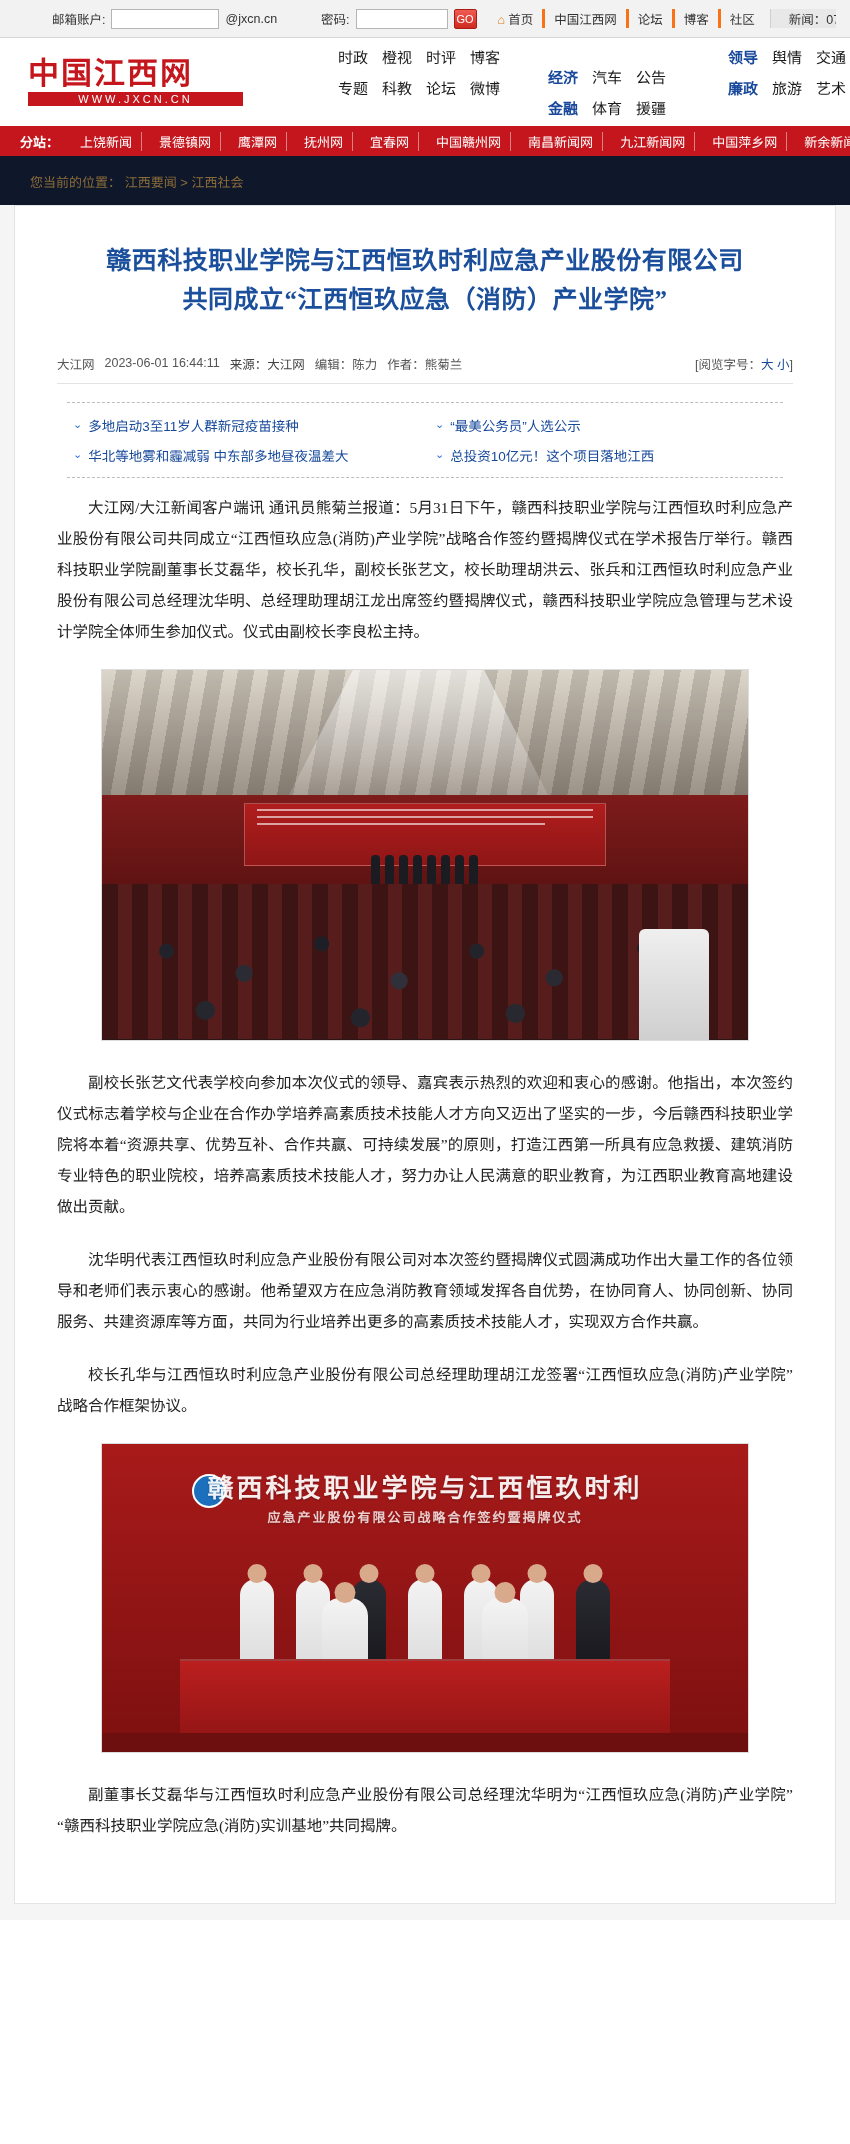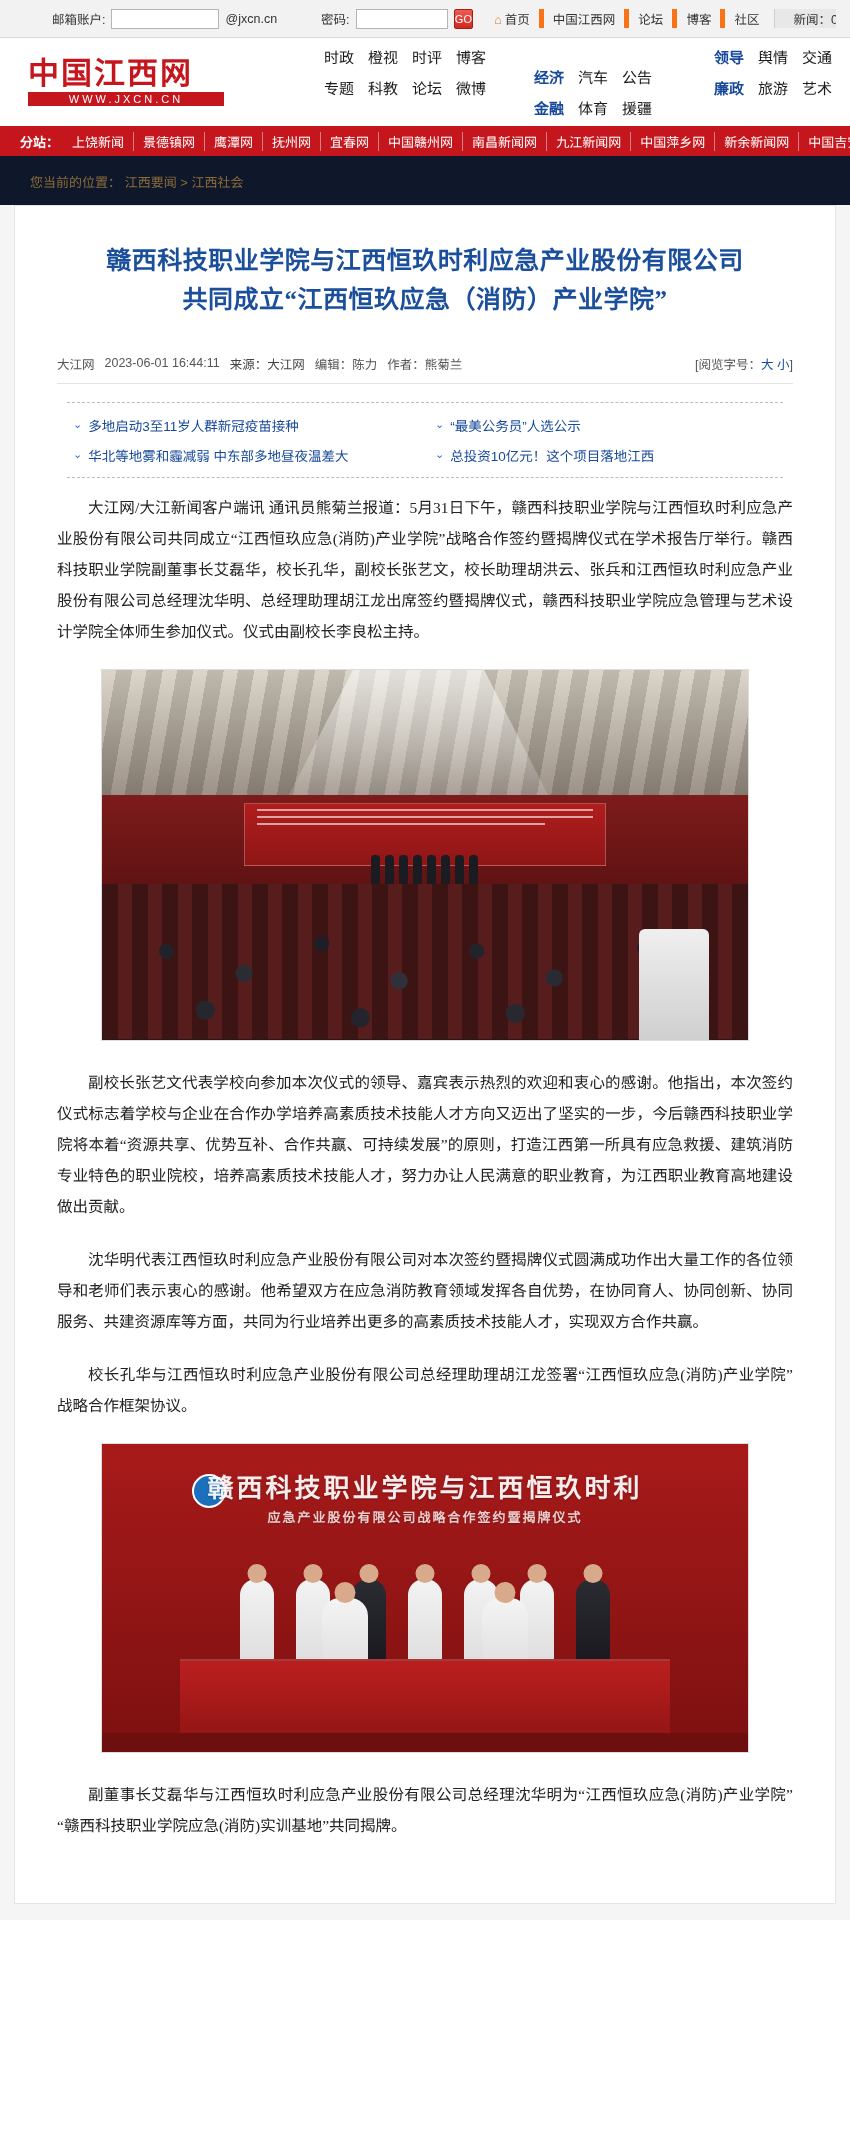--- a/index.html
+++ b/index.html
@@ -51,21 +51,21 @@
     color: #fff;
     font-size: 11px;
     line-height: 18px;
     text-align: center;
     border-radius: 2px;
   }
   .topbar .spacer { flex: 1; }
   .topbar .navlinks { display:flex; align-items:center; gap:0; font-size:12.5px;}
   .topbar .navlinks a {
     color:#333; text-decoration:none; padding:0 9px;
-    border-right: 5px solid #f97316; white-space: nowrap;
+    border-right: 3px solid #f97316; white-space: nowrap;
   }
   .topbar .navlinks a:last-child { border-right: none; }
   .topbar .home-ico { color:#e0761a; margin-right:3px; }
   .topbar .news-flash {
     background: #e8e8e8;
     padding: 0 18px;
     white-space: nowrap;
     overflow: hidden;
     max-width: 130px;
     border-left: 1px solid #cfcfcf;
@@ -90,21 +90,21 @@
     line-height: 1.05;
   }
   .logo .url {
     margin-top: 2px;
     background: #c4161c;
     color: #fff;
     font-size: 11px;
     letter-spacing: 3px;
     text-align: center;
     padding: 1px 16px;
-    width: 196px;
+    width: 215px;
     font-family: "Liberation Sans", sans-serif;
   }
   .navcols {
     display: flex;
     flex: 1;
     margin-left: 100px;
     gap: 0;
   }
   .navcol { display:flex; flex-direction:column; gap:10px; }
   .navrow { display:flex; gap:14px; align-items:center; }
@@ -116,21 +116,21 @@
 
   
   .sitebar {
     background: #c4161c;
     color: #fff;
     height: 30px;
     display: flex;
     align-items: center;
     padding: 0 20px;
     font-size: 13px;
-    gap: 0;
+    gap: 8px;
     overflow: hidden;
   }
   .sitebar .tag { font-weight: bold; margin-right: 4px; white-space:nowrap;}
   .sitebar a {
     color:#fff; text-decoration:none; padding: 0 9px;
     border-right: 1px solid rgba(255,255,255,.45);
     white-space: nowrap;
   }
 
   

